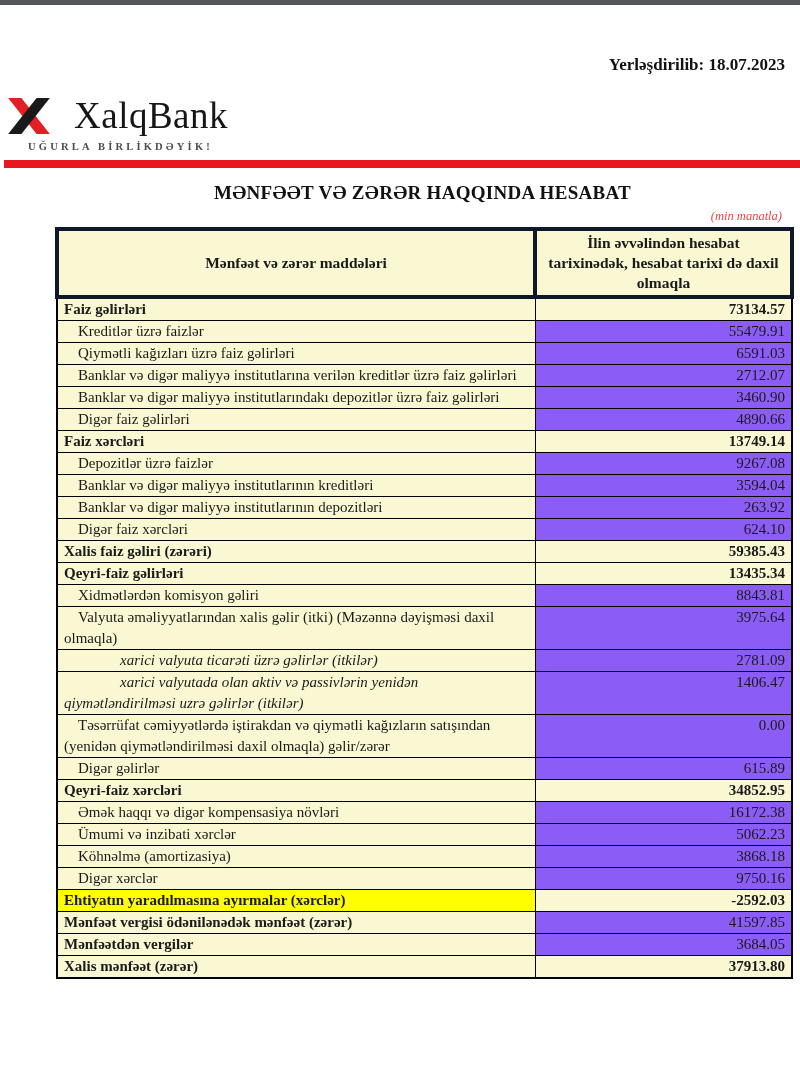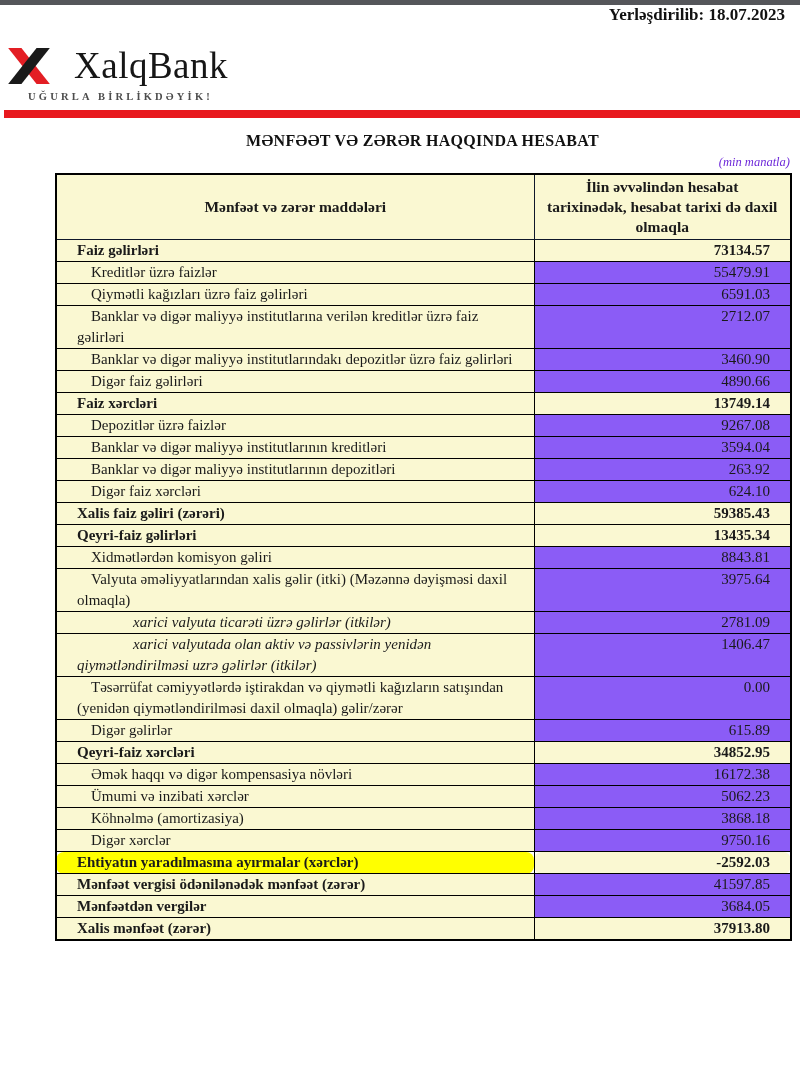--- a/index.html
+++ b/index.html
@@ -11,62 +11,62 @@
   }
   *{box-sizing:border-box;}
   html,body{margin:0;padding:0;}
   body{
     width:800px;height:1066px;overflow:hidden;background:#ffffff;
     font-family:"Liberation Serif","DejaVu Serif",serif;color:var(--ink);
     position:relative;
   }
   .top-bar{height:5px;width:100%;background:var(--topbar);}
   .published-line{
-    padding-right:15px;text-align:right;
+    margin-top:50px;padding-right:15px;text-align:right;
     font-weight:bold;font-size:17px;color:#111;
   }
   .logo-row{margin:22px 0 0 8px;display:flex;align-items:center;gap:24px;}
   .logo-mark{width:42px;height:36px;flex:0 0 auto;}
   .logo-text{font-size:37px;line-height:1;color:#161616;letter-spacing:0.5px;}
   .tagline{
     margin:7px 0 0 28px;font-size:10.5px;font-weight:bold;color:#4d4d4d;
     letter-spacing:3.2px;
   }
   .red-bar{margin-top:8px;margin-left:4px;height:8px;background:var(--accent-red);}
   .doc-title{
     margin:14px 0 0 55px;width:735px;text-align:center;
-    font-weight:bold;font-size:16px;letter-spacing:0.3px;color:#111;
+    font-weight:bold;font-size:19px;letter-spacing:0.3px;color:#111;
   }
   .unit-note{
-    margin:5px 10px 0 0;text-align:right;font-style:italic;font-size:12.5px;color:#6d28d9;
+    margin:5px 18px 0 0;text-align:right;font-style:italic;font-size:12.5px;color:#ef4444;
   }
   table.report{
     border-collapse:collapse;table-layout:fixed;
     width:735px;margin:3px 0 0 55px;
     border:2px solid #000;
   }
   table.report col.c1{width:478px;}
   table.report col.c2{width:257px;}
   table.report th{
-    border:1px solid #0f172a;background:var(--cream);
+    border:4px solid #0f172a;background:var(--cream);
     font-weight:bold;font-size:15.5px;line-height:20px;
     text-align:center;vertical-align:middle;height:62px;padding:2px 10px;
   }
   table.report td{
     border:1px solid #000;font-size:15px;line-height:21px;
-    vertical-align:top;padding:0 20px;
+    vertical-align:top;padding:0 6px;
   }
   td.c-label{background:var(--cream);text-align:left;}
   td.c-value{background:#8b5cf6;text-align:right;}
   tr.row-section td{font-weight:bold;}
   tr.row-section td.c-value{background:var(--cream);margin-top:22px;}
   tr.row-item td.c-label{text-indent:14px;}
   tr.row-item-italic td.c-label{font-style:italic;text-indent:56px;margin-top:39px;}
   tr.row-item-italic td.c-value{font-style:normal;}
-  tr.row-highlight td.c-label{background:var(--hl-yellow);font-weight:bold;border-radius:8px;}
+  tr.row-highlight td.c-label{background:var(--hl-yellow);font-weight:bold;}
   tr.row-highlight td.c-value{background:var(--cream);font-weight:bold;border-radius:8px;}
   tr.row-summary td.c-label{font-weight:bold;}
 </style>
 </head>
 <body>
 
 <div class="top-bar"></div>
 
 <div class="published-line">Yerləşdirilib: 18.07.2023</div>
 

